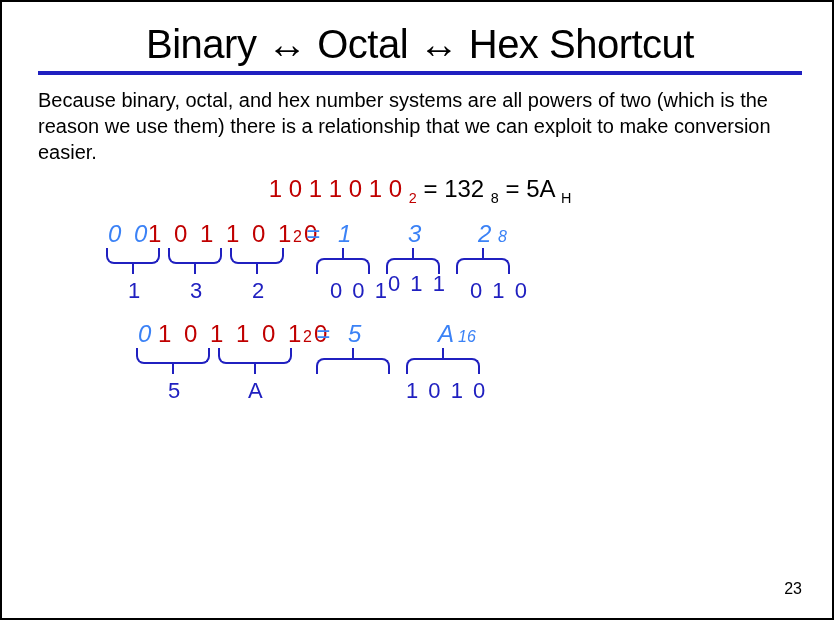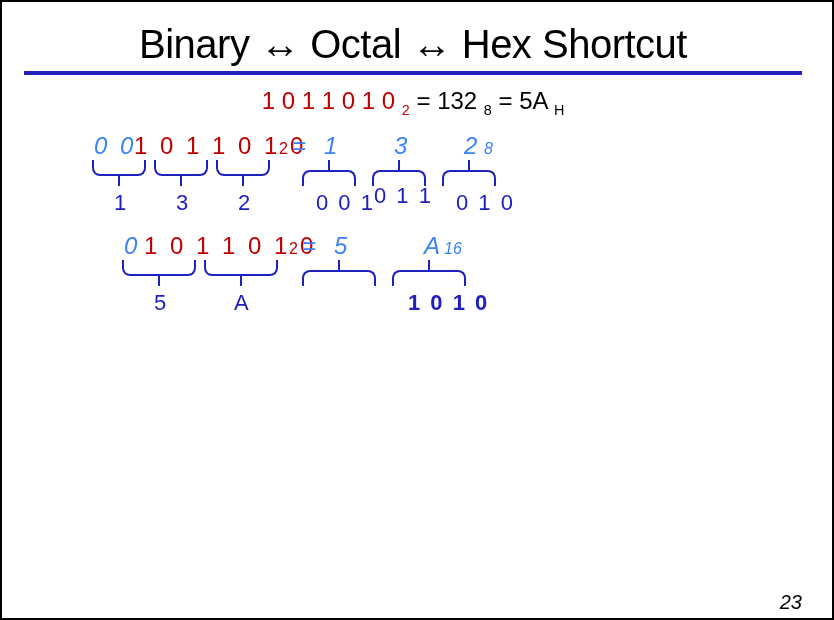--- a/index.html
+++ b/index.html
@@ -8,21 +8,21 @@
     padding: 0;
     width: 834px;
     height: 620px;
     background: #fff;
     font-family: Arial, Helvetica, sans-serif;
     border: 2px solid #000;
     position: relative;
     overflow: hidden;
   }
   .slide {
-    padding: 20px 30px 20px 22px;
+    padding: 20px 30px 20px 36px;
     position: relative;
     height: 100%;
   }
   .title {
     font-size: 40px;
     font-weight: normal;
     text-align: center;
     margin: 0 0 4px 0;
     letter-spacing: -0.5px;
   }
@@ -86,34 +86,34 @@
     border-radius: 8px 8px 0 0;
     height: 16px;
   }
   .stem {
     position: absolute;
     width: 2px;
     background: #2020c0;
   }
   .page-num {
     position: absolute;
-    bottom: 4px;
+    bottom: 20px;
     right: 30px;
-    font-size: 20px;
-    font-style: italic;
+    font-size: 16px;
   }
 </style>
 </head>
 <body>
 
 <div class="slide">
 
   <h1 class="title">Binary ↔ Octal ↔ Hex Shortcut</h1>
   <div class="underline"></div>
 
+  <p class="para">Because binary, octal, and hex number systems are all powers of two (which is the reason we use them) there is a relationship that we can exploit to make conversion easier.</p>
 
   <div class="eq-main">
     <span class="red">1 0 1 1 0 1 0</span>
     <span class="red sub">2</span>
     <span> = </span>
     <span>132</span>
     <span class="sub">8</span>
     <span> = </span>
     <span>5A</span>
     <span class="sub">H</span>
@@ -170,17 +170,17 @@
     <div class="stem" style="left:216px; top:44px; height:10px;"></div>
 
     <span class="blue-group" style="left:130px; top:58px;">5</span>
     <span class="blue-group" style="left:210px; top:58px;">A</span>
 
     <div class="stem" style="left:314px; top:28px; height:10px;"></div>
     <div class="bracket-up" style="left:278px; top:38px; width:74px;"></div>
     <div class="stem" style="left:404px; top:28px; height:10px;"></div>
     <div class="bracket-up" style="left:368px; top:38px; width:74px;"></div>
 
-    <span class="blue-group" style="left:384px; top:58px; letter-spacing:2px;font-weight:bold;">1 0 1 0</span>
+    <span class="blue-group" style="left:368px; top:58px; letter-spacing:2px;">1 0 1 0</span>
   </div>
 
   <div class="page-num">23</div>
 </div>
 
 </body></html>

